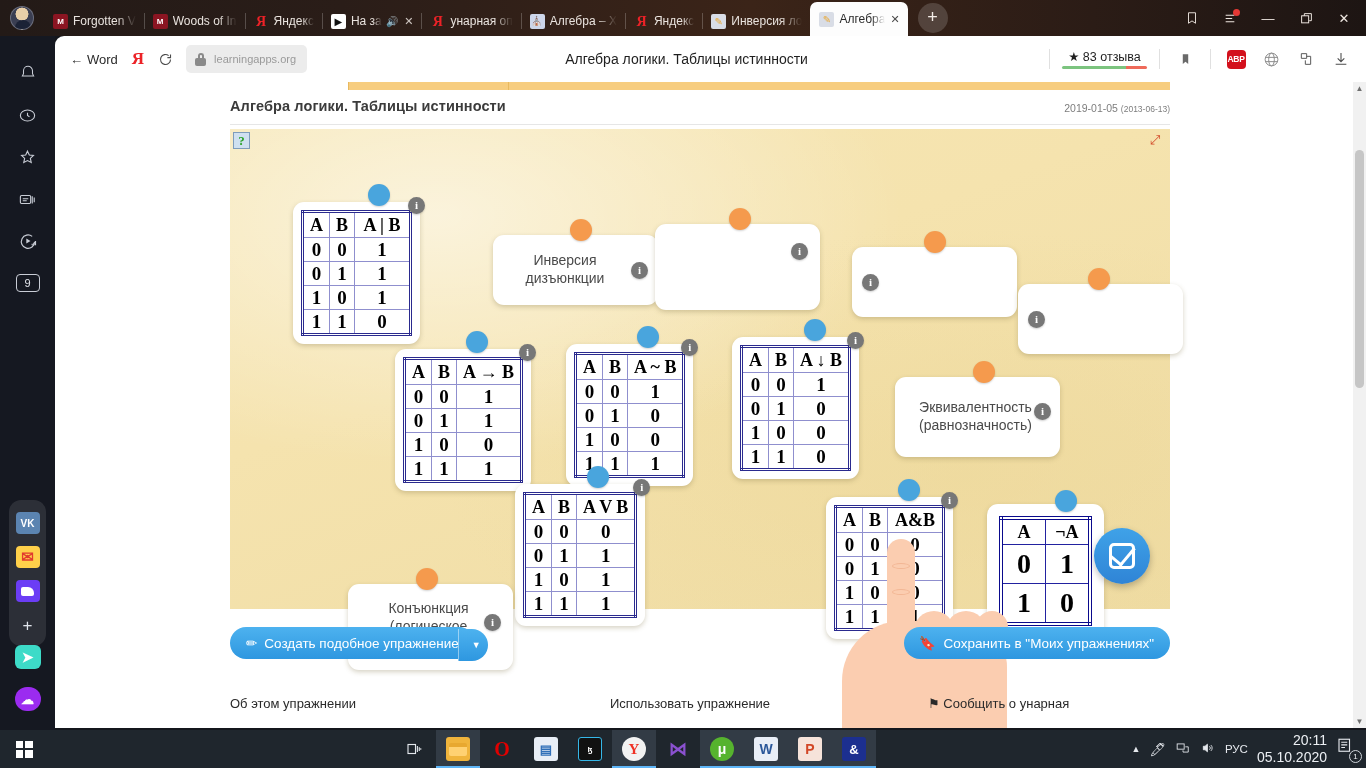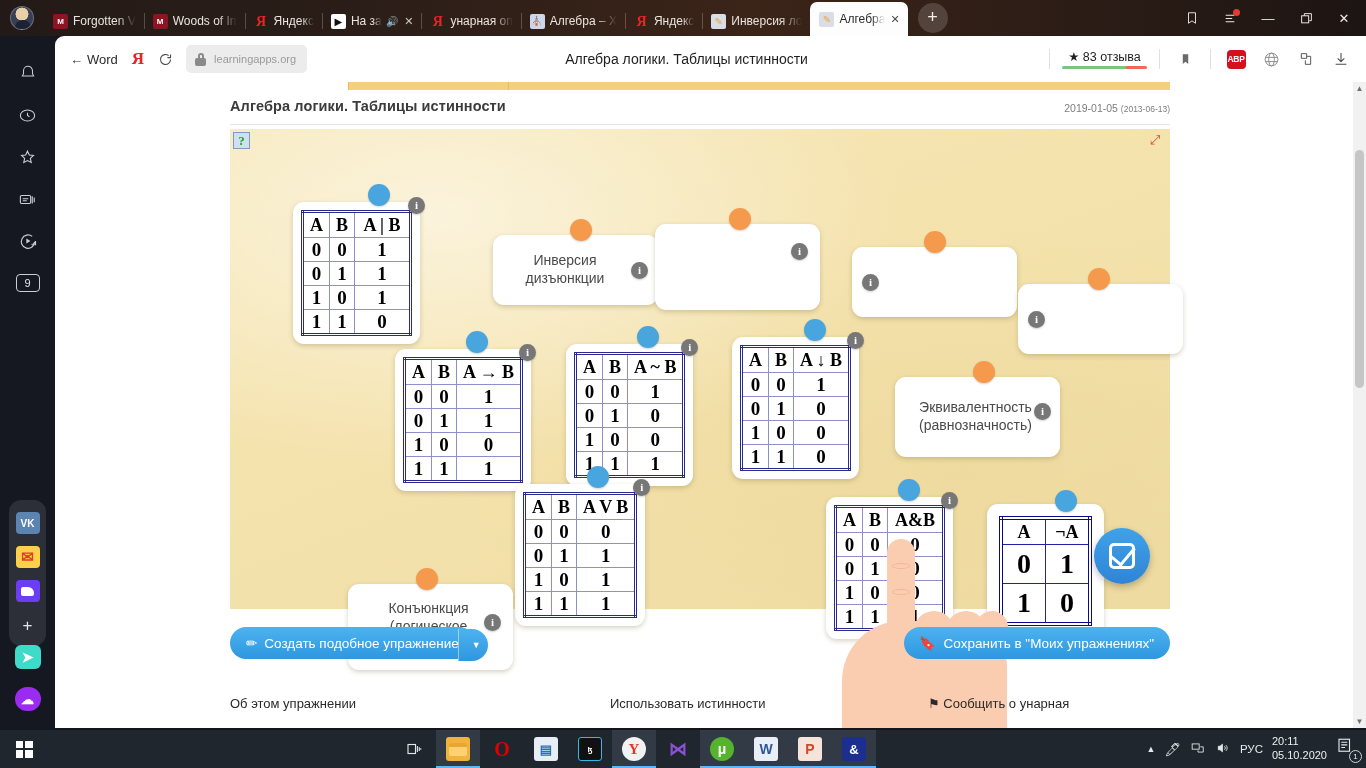--- a/index.html
+++ b/index.html
@@ -229,21 +229,21 @@
     position: absolute; left: 48px; top: 0; width: 320px; height: 38px;
     background: #2d3640; display: flex; align-items: center; gap: 10px; padding: 0 12px;
   }
   .tb-search .ph { font-size: 12px; color: #c8ccd2; }
   .tb-items { position: absolute; left: 392px; top: 0; height: 38px; display: flex; align-items: center; }
   .tb-item { width: 44px; height: 38px; display: flex; align-items: center; justify-content: center; position: relative; }
   .tb-item.open { background: #323b45; }
   .tb-item.open::after { content:""; position:absolute; left:0; bottom:0; width:100%; height:2px; background:#5eb5f7; }
   .ic { width: 24px; height: 24px; border-radius: 3px; display: flex; align-items: center; justify-content: center; font-size: 12px; font-weight: 700; color: #fff; }
   .tray { position: absolute; right: 8px; top: 0; height: 38px; display: flex; align-items: center; gap: 9px; color: #e6e9ee; font-size: 13px; }
-  .clock { text-align: left; font-size: 11px; line-height: 1.25; color: #eceff3; }
+  .clock { text-align: right; font-size: 14px; line-height: 1.25; color: #eceff3; }
   .tray-lang { font-size: 11.5px; }
   .notif { width: 22px; height: 24px; position: relative; }
 </style>
 </head>
 <body>
 
 <div class="screen">
 
   <div class="sidebar">
     <div class="sb-avatar"></div>
@@ -747,21 +747,21 @@
         <span>▼</span>
       </span>
       <span class="btn btn-right">
         <span>🔖</span>
         <span>Сохранить в "Моих упражнениях"</span>
       </span>
     </div>
 
     <div class="foot-links">
       <span class="fl" style="left:0;">Об этом упражнении</span>
-      <span class="fl" style="left:380px;">Использовать истинности</span>
+      <span class="fl" style="left:380px;">Использовать упражнение</span>
       <span class="fl" style="left:698px;">
         <span>⚑</span>
         <span>Сообщить о унарная</span>
       </span>
     </div>
 
     <div class="pscroll">
       <div class="arr" style="top:0;">▲</div>
       <div class="thumb"></div>
       <div class="arr" style="bottom:0;">▼</div>

